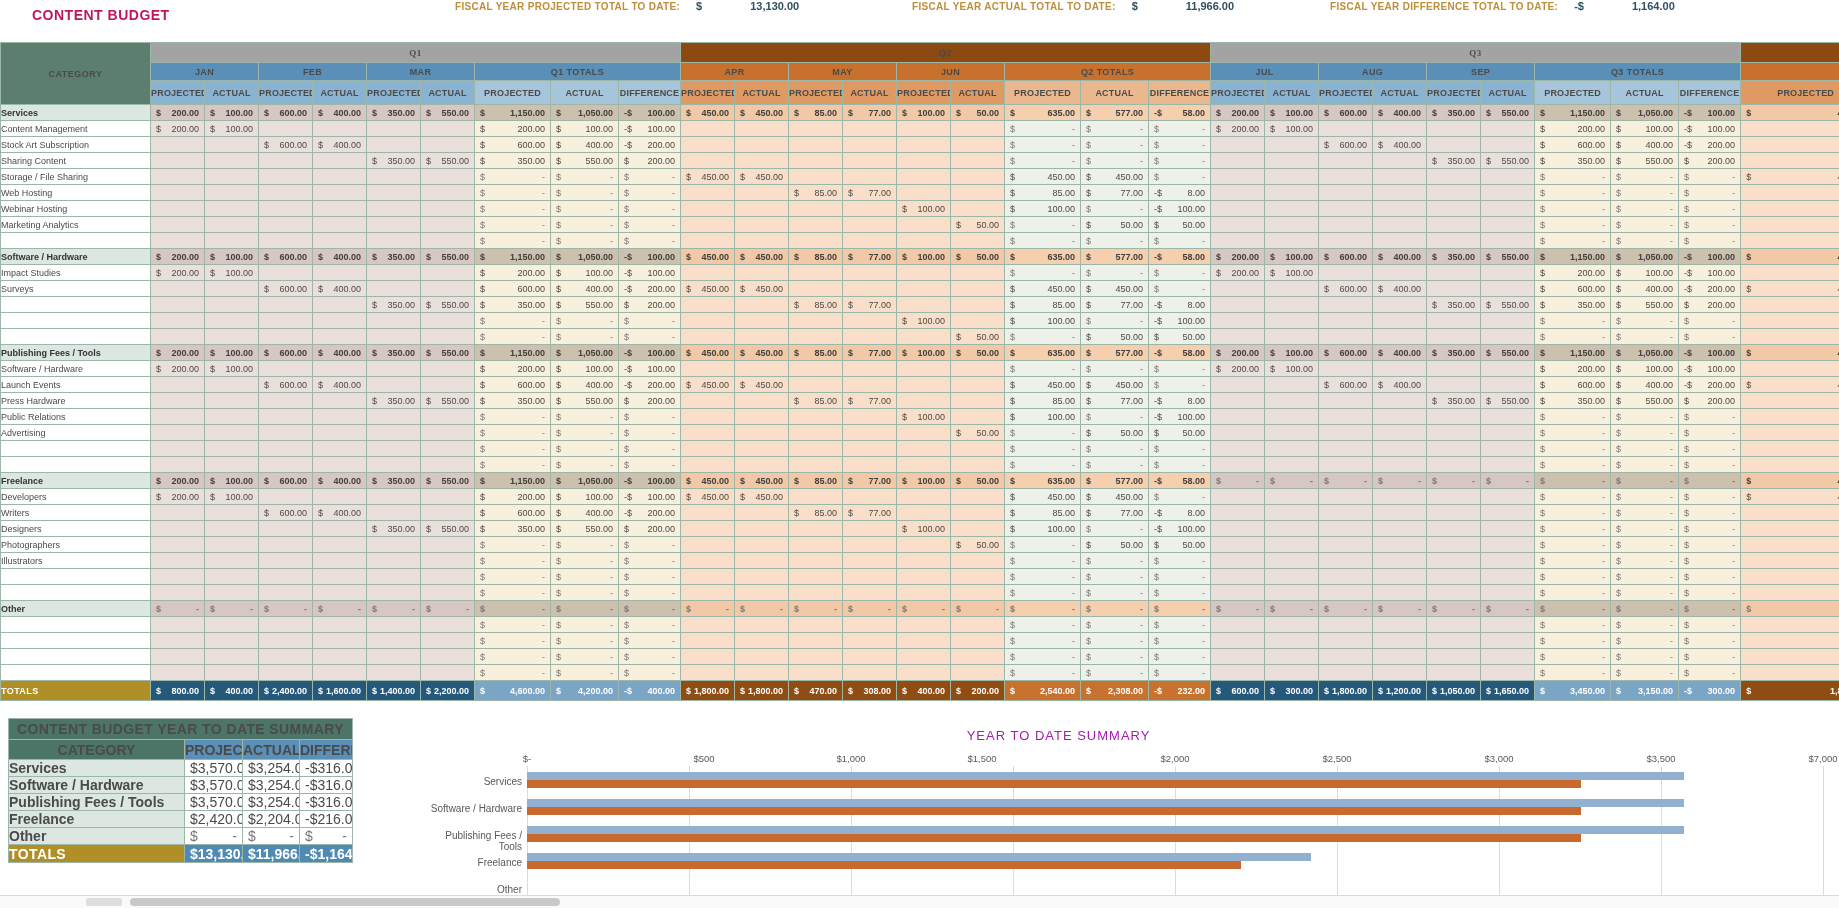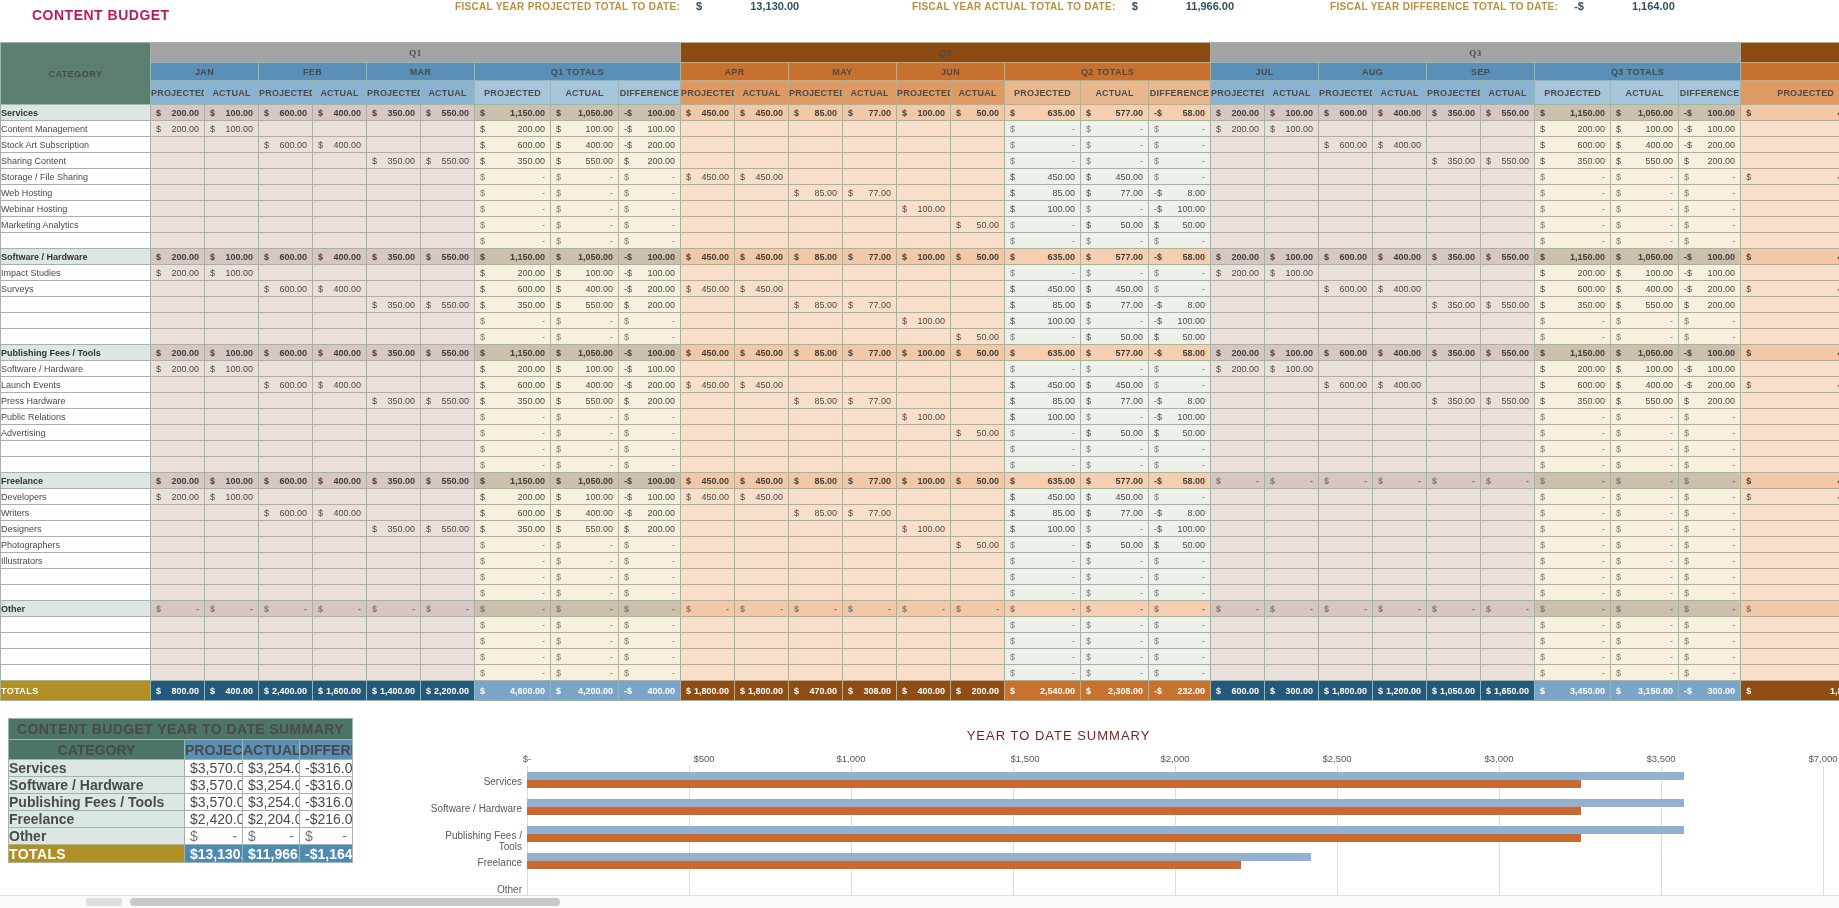--- a/index.html
+++ b/index.html
@@ -60,21 +60,21 @@
   tr.sumr{height:16px;}
   td.sum-lab{background:#dbe7e0;font-weight:bold;padding-left:5px;color:#333;font-size:9px;}
   td.sum-val{background:#fff;}
   tr.sumtot{height:18px;}
   tr.sumtot td.sum-lab{background:#b08f26;color:#fff;letter-spacing:.4px;}
   tr.sumtot td.sum-val{background:#4f8ab3;color:#fff;font-weight:bold;}
 
   
   .chart{position:absolute;left:420px;top:716px;width:1419px;height:192px;overflow:hidden;background:#fff;}
   .chart-title{position:absolute;left:45%;transform:translateX(-50%);top:12px;
-               font-size:13px;color:#7f1d1d;letter-spacing:1px;}
+               font-size:13px;color:#a21caf;letter-spacing:1px;}
   .tick{position:absolute;top:37px;font-size:9.5px;color:#595959;transform:translateX(-50%);}
   .gline{position:absolute;top:50px;bottom:0;width:1px;background:#dcdcdc;}
   .cat-lab{position:absolute;width:102px;text-align:right;font-size:10px;color:#595959;}
   .bar{position:absolute;height:8px;}
 
   
   .hscroll{position:absolute;left:0;bottom:0;width:1839px;height:12px;background:#fafafa;
            border-top:1px solid #dcdcdc;}
   .hthumb{position:absolute;left:130px;top:2px;width:430px;height:8px;background:#c9c9c9;border-radius:4px;}
   .splitter{position:absolute;left:86px;top:2px;width:36px;height:8px;background:#dedede;border-radius:2px;}
@@ -4075,21 +4075,21 @@
   </div>
 
   <div class="chart" id="chart">
     <div class="chart-title">YEAR TO DATE SUMMARY</div>
   <div class="tick" style="left: 107px;">$-</div>
       <div class="gline" style="left: 107px;"></div>
       <div class="tick" style="left: 284px;">$500</div>
       <div class="gline" style="left: 269px;"></div>
       <div class="tick" style="left: 431px;">$1,000</div>
       <div class="gline" style="left: 431px;"></div>
-      <div class="tick" style="left: 605px;">$1,500</div>
+      <div class="tick" style="left: 562px;">$1,500</div>
       <div class="gline" style="left: 593px;"></div>
       <div class="tick" style="left: 755px;">$2,000</div>
       <div class="gline" style="left: 755px;"></div>
       <div class="tick" style="left: 917px;">$2,500</div>
       <div class="gline" style="left: 917px;"></div>
       <div class="tick" style="left: 1079px;">$3,000</div>
       <div class="gline" style="left: 1079px;"></div>
       <div class="tick" style="left: 1241px;">$3,500</div>
       <div class="gline" style="left: 1241px;"></div>
       <div class="tick" style="left: 1403px;">$7,000</div>

